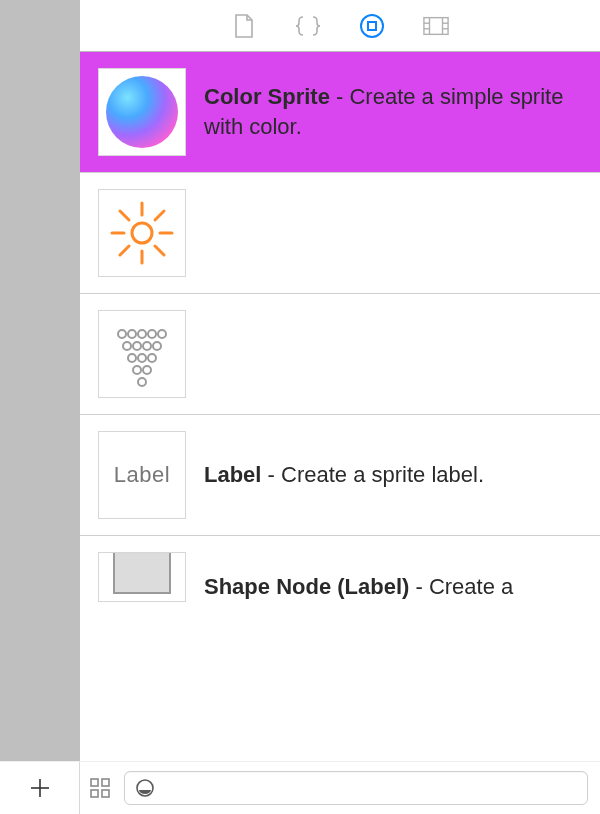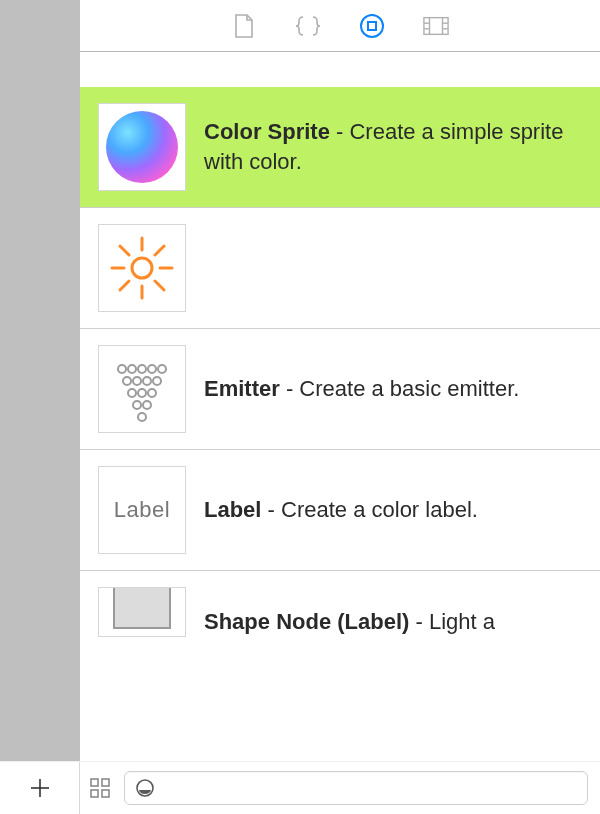--- a/index.html
+++ b/index.html
@@ -42,22 +42,21 @@
     background: #fff;
   }
   .item {
     display: flex;
     align-items: center;
     padding: 16px 18px;
     border-bottom: 1px solid #cfcfcf;
     gap: 18px;
   }
   .item.selected {
-    background: #bef264;
-    margin-top: 35px;
+    background: #d946ef;
   }
   .thumb {
     width: 88px; height: 88px;
     flex: 0 0 88px;
     border: 1px solid #d7d7d7;
     background: #fff;
     display: flex;
     align-items: center;
     justify-content: center;
   }
@@ -197,42 +196,39 @@
         <circle cx="41" cy="28" r="4"></circle>
         <circle cx="51" cy="28" r="4"></circle>
         <circle cx="26" cy="40" r="4"></circle>
         <circle cx="36" cy="40" r="4"></circle>
         <circle cx="46" cy="40" r="4"></circle>
         <circle cx="31" cy="52" r="4"></circle>
         <circle cx="41" cy="52" r="4"></circle>
         <circle cx="36" cy="64" r="4"></circle>
       </svg>
     </div>
+  </div>
+
+  <div class="item">
+    <div class="thumb">
+      <span class="label-word">Label</span>
+    </div>
     <div class="desc">
-      <span class="title">Emitter</span><span> - Create a basic emitter.</span>
-    </div>
-  </div>
-
-  <div class="item">
-    <div class="thumb">
-      <span class="label-word">Label</span>
-    </div>
-    <div class="desc">
-      <span class="title">Label</span><span> - Create a color label.</span>
+      <span class="title">Label</span><span> - Create a sprite label.</span>
     </div>
   </div>
 
   <div class="item partial">
     <div class="thumb">
       <svg width="72" height="72" viewBox="0 0 72 72">
         <rect x="8" y="8" width="56" height="56" fill="#dcdcdc" stroke="#9a9a9a" stroke-width="2"></rect>
       </svg>
     </div>
     <div class="desc">
-      <span class="title">Shape Node (Label)</span><span> - Light a</span>
+      <span class="title">Shape Node (Label)</span><span> - Create a</span>
     </div>
   </div>
 
 </div>
 
 <div class="bottombar">
   <div class="addcell">
     <svg width="24" height="24" viewBox="0 0 24 24" stroke="#333" stroke-width="1.6">
       <line x1="12" y1="3" x2="12" y2="21"></line>
       <line x1="3" y1="12" x2="21" y2="12"></line>

